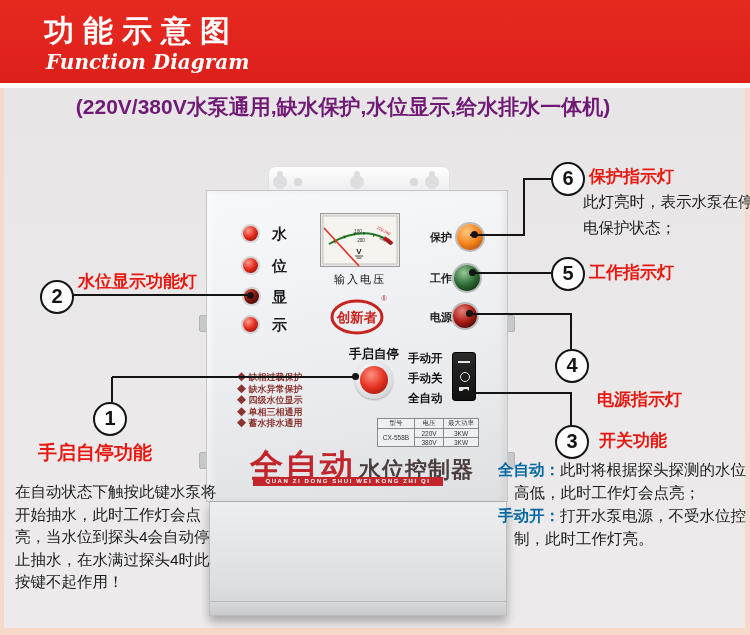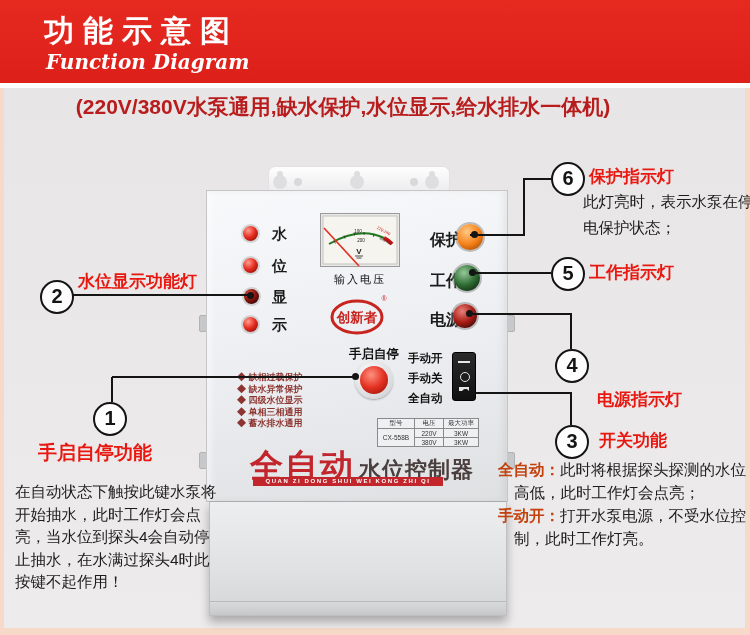--- a/index.html
+++ b/index.html
@@ -5,41 +5,41 @@
   html,body{margin:0;padding:0;}
   .page{position:relative;width:750px;height:635px;background:#f6d9c8;overflow:hidden;
         font-family:"Liberation Sans",sans-serif;}
   .abs{position:absolute;}
   .banner{left:0;top:0;width:750px;height:83px;background:linear-gradient(180deg,#e62a20,#dd1f1a);}
   .banner-title{left:44px;top:11px;color:#fff;font-size:30px;font-weight:bold;letter-spacing:9px;}
   .banner-sub{left:46px;top:50px;color:#fff;font-size:20px;font-style:italic;font-weight:bold;
               font-family:"DejaVu Serif",serif;}
   .white-strip{left:0;top:83px;width:750px;height:5px;background:#fdfdfd;}
   .content{left:4px;top:88px;width:741px;height:540px;background:linear-gradient(180deg,#e7e5e6,#edebec);}
-  .tagline{left:4px;top:93px;width:678px;text-align:center;color:#b91c1c;font-size:21px;font-weight:bold;}
+  .tagline{left:4px;top:93px;width:678px;text-align:center;color:#701a75;font-size:21px;font-weight:bold;}
   
   .bracket{left:268px;top:166px;width:180px;height:26px;background:linear-gradient(180deg,#fefefe,#ebebed);
            border:1px solid #e2e2e4;border-bottom:none;border-radius:7px 7px 0 0;}
   .keyhole{width:14px;height:20px;}
   .keyhole:before{content:"";position:absolute;left:4px;top:0;width:6px;height:6px;border-radius:50%;background:#dedee1;}
   .keyhole:after{content:"";position:absolute;left:0;top:4px;width:14px;height:14px;border-radius:50%;background:#dedee1;}
   .bdot{width:8px;height:8px;border-radius:50%;background:#d9d9dc;}
   .panel{left:206px;top:190px;width:300px;height:310px;border:1px solid #c6c6c8;
          background:linear-gradient(170deg,#f8f9fb 0%,#eceDf0 55%,#dfe0e2 100%);
          box-shadow:inset -4px 0 6px rgba(0,0,0,.06), inset 4px 0 6px rgba(255,255,255,.5);}
   .case{left:209px;top:501px;width:296px;height:113px;border:1px solid #bfbfc1;border-top:1px solid #aaabad;
         background:linear-gradient(180deg,#eceef0,#e0e1e3 62%,#d4d5d7);box-shadow:0 6px 9px rgba(0,0,0,.28);}
   .case-lip{left:0;bottom:0;width:100%;height:13px;background:linear-gradient(180deg,#d9dadc,#c7c8ca);border-top:1px solid #b8b9bb;}
   .tab{width:7px;height:15px;background:#c7c8ca;border:1px solid #b2b3b5;border-radius:2px;}
   .led{border-radius:50%;}
   .led-sm{width:15px;height:15px;background:radial-gradient(circle at 35% 30%,#ff9d8d,#e42b1e 48%,#8e100a 88%);
           box-shadow:0 0 0 2px rgba(150,150,150,.35);}
   .led-sm.dark{background:radial-gradient(circle at 35% 30%,#d85040,#8a140c 45%,#2d0605 85%);}
   .lchar{font-size:15px;font-weight:bold;color:#1a1a1a;}
-  .ind-label{font-size:16px;font-weight:bold;color:#1a1a1a;}
+  .ind-label{font-size:11px;font-weight:bold;color:#1a1a1a;}
   .led-protect{width:26px;height:26px;background:radial-gradient(circle at 38% 30%,#ffc883,#f5821a 52%,#a34a07 92%);
                box-shadow:0 0 0 2px rgba(120,120,120,.45);}
   .led-work{width:26px;height:26px;background:radial-gradient(circle at 38% 30%,#97c99a,#2e6d33 50%,#10240f 90%);
             box-shadow:0 0 0 2px rgba(120,120,120,.45);}
   .led-power{width:24px;height:24px;background:radial-gradient(circle at 38% 30%,#e8807a,#a81c15 50%,#330606 90%);
              box-shadow:0 0 0 2px rgba(120,120,120,.45);}
   .btn-label{font-size:12.5px;font-weight:bold;color:#111;text-align:center;}
   .btn-bezel{width:38px;height:38px;border-radius:50%;background:radial-gradient(circle at 40% 35%,#ffffff,#d9dadc 70%,#b9babc);
              box-shadow:0 1px 2px rgba(0,0,0,.3);}
   .btn-red{left:5px;top:5px;width:28px;height:28px;border-radius:50%;
@@ -57,21 +57,21 @@
   .pinyin{left:253px;top:477px;width:190px;height:9px;background:#c2252b;color:#fff;font-size:6px;
           font-weight:bold;letter-spacing:1.6px;text-align:center;line-height:9px;}
   
   .cnum{width:30px;height:30px;border:2.5px solid #141414;border-radius:50%;background:#fdfdfd;
         text-align:center;line-height:29px;font-size:20px;font-weight:bold;color:#141414;z-index:6;}
   .ctitle{color:#e8170f;font-weight:bold;font-size:17px;white-space:nowrap;z-index:6;}
   .cbody{color:#1c1c1c;font-size:15.5px;z-index:6;}
   .line{background:#141414;z-index:5;}
   .ldot{width:7px;height:7px;border-radius:50%;background:#141414;z-index:5;}
   .hang{margin:0;padding-left:16px;text-indent:-16px;}
-  .term{color:#c2410c;font-weight:bold;}
+  .term{color:#0369a1;font-weight:bold;}
 </style>
 </head>
 <body>
 
 <div class="page">
 
   <div class="abs banner">
     <div class="abs banner-title">功能示意图</div>
     <div class="abs banner-sub">Function Diagram</div>
   </div>

